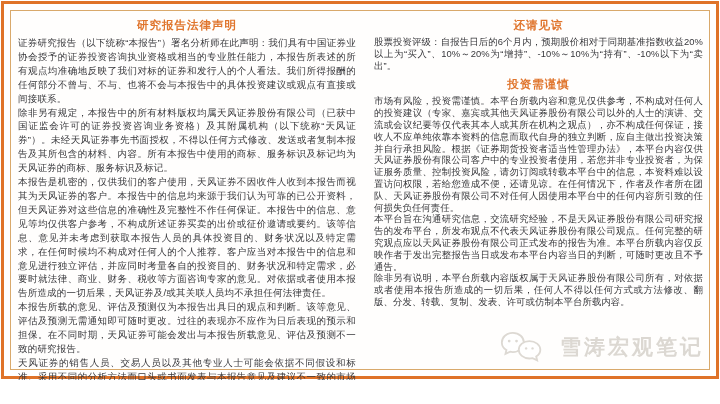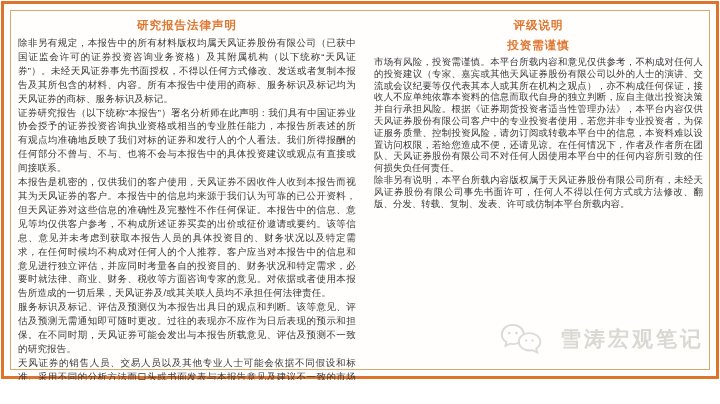--- a/index.html
+++ b/index.html
@@ -56,21 +56,21 @@
     margin: 0;
     font-size: 9.4px;
     line-height: 11.8px;
     color: #37373b;
     text-align: justify;
     letter-spacing: 0.1px;
   }
   .watermark {
     position: absolute;
     right: 16px;
-    bottom: 24px;
+    bottom: 16px;
     display: flex;
     align-items: center;
     gap: 16px;
     color: #dbd6d0;
     user-select: none;
   }
   .watermark .wm-text {
     font-size: 21px;
     font-weight: bold;
     letter-spacing: 3px;
@@ -82,34 +82,36 @@
 <body>
 
 <div class="page">
   <div class="outer-frame"></div>
   <div class="inner-frame"></div>
 
   <div class="content">
 
     <section class="col col-left">
       <h1 class="sec-title">研究报告法律声明</h1>
+      <p>证券研究报告（以下统称“本报告”）署名分析师在此声明：我们具有中国证券业协会授予的证券投资咨询执业资格或相当的专业胜任能力，本报告所表述的所有观点均准确地反映了我们对标的证券和发行人的个人看法。我们所得报酬的任何部分不曾与、不与、也将不会与本报告中的具体投资建议或观点有直接或间接联系。</p>
       <p>除非另有规定，本报告中的所有材料版权均属天风证券股份有限公司（已获中国证监会许可的证券投资咨询业务资格）及其附属机构（以下统称“天风证券”）。未经天风证券事先书面授权，不得以任何方式修改、发送或者复制本报告及其所包含的材料、内容。所有本报告中使用的商标、服务标识及标记均为天风证券的商标、服务标识及标记。</p>
-      <p>证券研究报告（以下统称“本报告”）署名分析师在此声明：我们具有中国证券业协会授予的证券投资咨询执业资格或相当的专业胜任能力，本报告所表述的所有观点均准确地反映了我们对标的证券和发行人的个人看法。我们所得报酬的任何部分不曾与、不与、也将不会与本报告中的具体投资建议或观点有直接或间接联系。</p>
       <p>本报告是机密的，仅供我们的客户使用，天风证券不因收件人收到本报告而视其为天风证券的客户。本报告中的信息均来源于我们认为可靠的已公开资料，但天风证券对这些信息的准确性及完整性不作任何保证。本报告中的信息、意见等均仅供客户参考，不构成所述证券买卖的出价或征价邀请或要约。该等信息、意见并未考虑到获取本报告人员的具体投资目的、财务状况以及特定需求，在任何时候均不构成对任何人的个人推荐。客户应当对本报告中的信息和意见进行独立评估，并应同时考量各自的投资目的、财务状况和特定需求，必要时就法律、商业、财务、税收等方面咨询专家的意见。对依据或者使用本报告所造成的一切后果，天风证券及/或其关联人员均不承担任何法律责任。</p>
-      <p>服务标识及标记、评估及预测仅为本报告出具日的观点和判断。该等意见、评估及预测无需通知即可随时更改。过往的表现亦不应作为日后表现的预示和担保。在不同时期，天风证券可能会发出与本报告所载意见、评估及预测不一致的研究报告。</p>
+      <p>本报告所载的意见、评估及预测仅为本报告出具日的观点和判断。该等意见、评估及预测无需通知即可随时更改。过往的表现亦不应作为日后表现的预示和担保。在不同时期，天风证券可能会发出与本报告所载意见、评估及预测不一致的研究报告。</p>
       <p>天风证券的销售人员、交易人员以及其他专业人士可能会依据不同假设和标准、采用不同的分析方法而口头或书面发表与本报告意见及建议不一致的市场评论和/或交易观点。天风证券没有将此意见及建议向报告所有接收者进行更新的义务。天风证券的资产管理部门、自营部门以及其他投资业务部门可能独立做出与本报告中的意见或建议不一致的投资决策。</p>
 
     </section>
 
     <section class="col col-right">
-      <h1 class="sec-title">评级说明</h1>
+      <h1 class="sec-title">还请见谅</h1>
+      <p>股票投资评级：自报告日后的6个月内，预期股价相对于同期基准指数收益20%以上为“买入”、10%～20%为“增持”、-10%～10%为“持有”、-10%以下为“卖出”。</p>
 
       <h1 class="sec-title spaced">投资需谨慎</h1>
       <p>市场有风险，投资需谨慎。本平台所载内容和意见仅供参考，不构成对任何人的投资建议（专家、嘉宾或其他天风证券股份有限公司以外的人士的演讲、交流或会议纪要等仅代表其本人或其所在机构之观点），亦不构成任何保证，接收人不应单纯依靠本资料的信息而取代自身的独立判断，应自主做出投资决策并自行承担风险。根据《证券期货投资者适当性管理办法》，本平台内容仅供天风证券股份有限公司客户中的专业投资者使用，若您并非专业投资者，为保证服务质量、控制投资风险，请勿订阅或转载本平台中的信息，本资料难以设置访问权限，若给您造成不便，还请见谅。在任何情况下，作者及作者所在团队、天风证券股份有限公司不对任何人因使用本平台中的任何内容所引致的任何损失负任何责任。</p>
-      <p>除非另有说明，本平台所载内容版权属于天风证券股份有限公司所有，未经天风证券股份有限公司事先书面许可，任何人不得以任何方式或方法修改、翻版、分发、转载、复制、发表、许可或仿制本平台所载内容。</p>
+      <p>本平台旨在沟通研究信息，交流研究经验，不是天风证券股份有限公司研究报告的发布平台，所发布观点不代表天风证券股份有限公司观点。任何完整的研究观点应以天风证券股份有限公司正式发布的报告为准。本平台所载内容仅反映作者于发出完整报告当日或发布本平台内容当日的判断，可随时更改且不予通告。</p>
+      <p>除非另有说明，本平台所载内容版权属于天风证券股份有限公司所有，对依据或者使用本报告所造成的一切后果，任何人不得以任何方式或方法修改、翻版、分发、转载、复制、发表、许可或仿制本平台所载内容。</p>
     </section>
 
   </div>
 
   <div class="watermark">
     <span>
       <svg width="44" height="34" viewBox="0 0 48 37" fill="none">
         <g stroke="#ddd9d3" stroke-width="2" fill="#ffffff">
           <path d="M14 3 C7 3 2 8 2 13.5 C2 17 4 20 7 21.8 L6 26 L11 23.6 C12 23.9 13 24 14 24 C21 24 26 19 26 13.5 C26 8 21 3 14 3 Z"></path>
           <path d="M32 12 C25.5 12 20.5 16.3 20.5 21.5 C20.5 26.7 25.5 31 32 31 C33.2 31 34.4 30.85 35.5 30.6 L40.5 33 L39.5 28.8 C42.3 27.1 44 24.4 44 21.5 C44 16.3 38.7 12 32 12 Z"></path>

